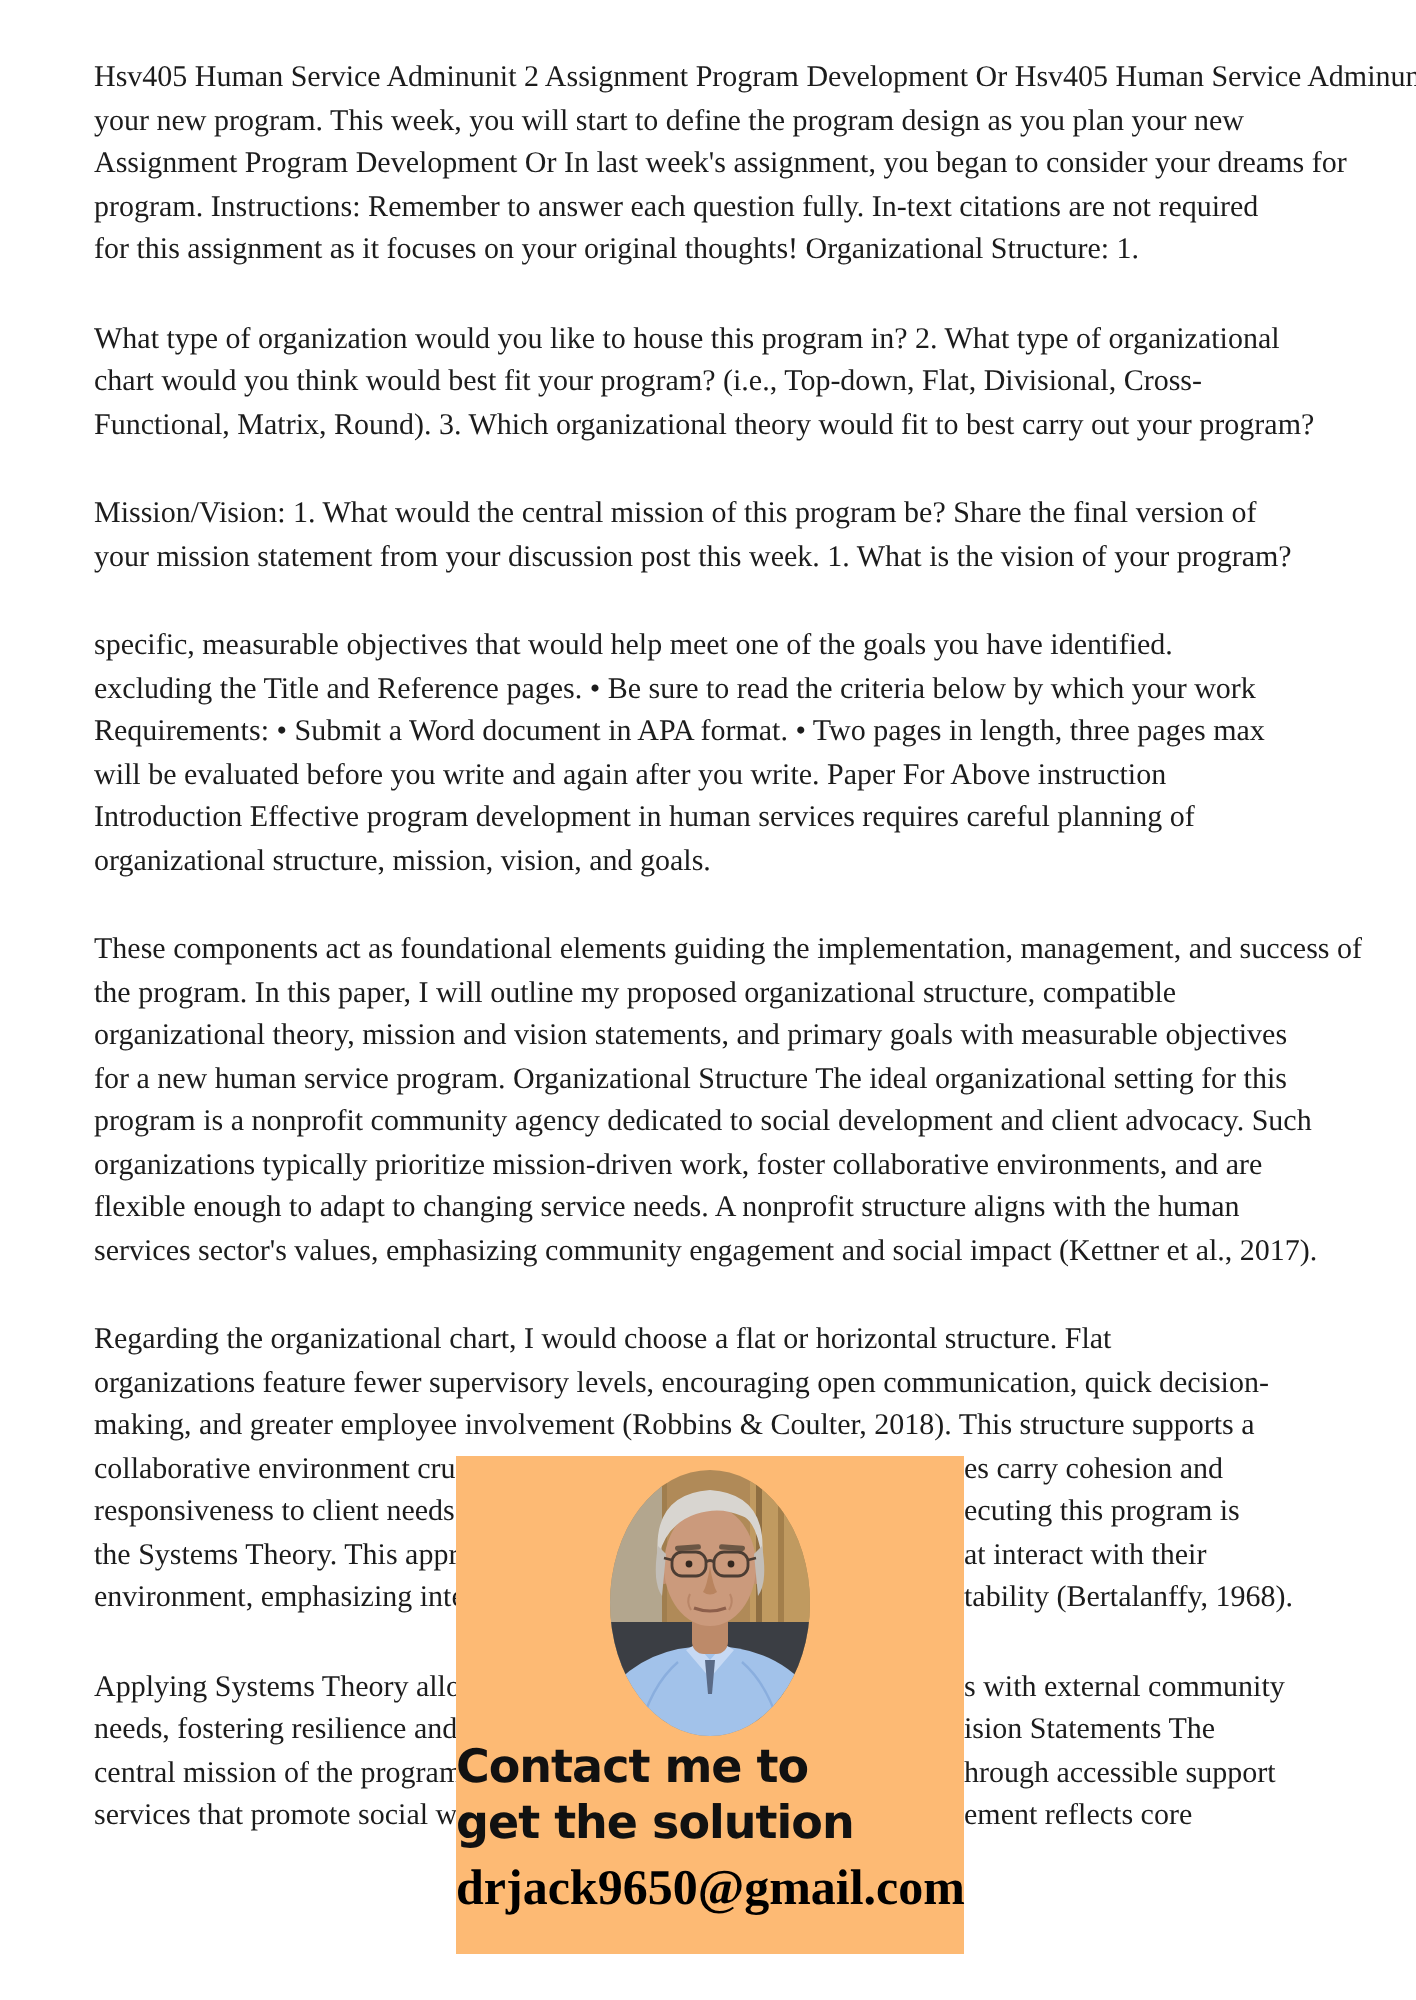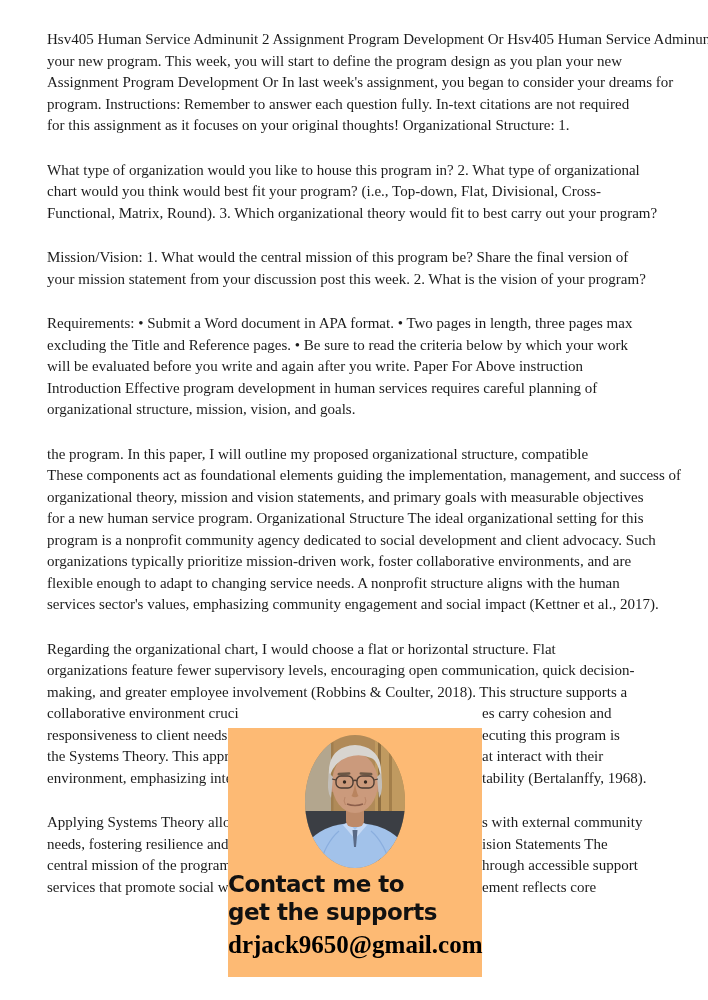--- a/index.html
+++ b/index.html
@@ -65,34 +65,35 @@
   </div>
 
   <div class="para">
     <div class="line">What type of organization would you like to house this program in? 2. What type of organizational</div>
     <div class="line">chart would you think would best fit your program? (i.e., Top-down, Flat, Divisional, Cross-</div>
     <div class="line">Functional, Matrix, Round). 3. Which organizational theory would fit to best carry out your program?</div>
   </div>
 
   <div class="para">
     <div class="line">Mission/Vision: 1. What would the central mission of this program be? Share the final version of</div>
-    <div class="line">your mission statement from your discussion post this week. 2. What is the vision of your program?</div>
+    <div class="line">your mission statement from your discussion post this week. 1. What is the vision of your program?</div>
   </div>
 
   <div class="para">
+    <div class="line">specific, measurable objectives that would help meet one of the goals you have identified.</div>
+    <div class="line">excluding the Title and Reference pages. • Be sure to read the criteria below by which your work</div>
     <div class="line">Requirements: • Submit a Word document in APA format. • Two pages in length, three pages max</div>
-    <div class="line">excluding the Title and Reference pages. • Be sure to read the criteria below by which your work</div>
     <div class="line">will be evaluated before you write and again after you write. Paper For Above instruction</div>
     <div class="line">Introduction Effective program development in human services requires careful planning of</div>
     <div class="line">organizational structure, mission, vision, and goals.</div>
   </div>
 
   <div class="para">
+    <div class="line">These components act as foundational elements guiding the implementation, management, and success of</div>
     <div class="line">the program. In this paper, I will outline my proposed organizational structure, compatible</div>
-    <div class="line">These components act as foundational elements guiding the implementation, management, and success of</div>
     <div class="line">organizational theory, mission and vision statements, and primary goals with measurable objectives</div>
     <div class="line">for a new human service program. Organizational Structure The ideal organizational setting for this</div>
     <div class="line">program is a nonprofit community agency dedicated to social development and client advocacy. Such</div>
     <div class="line">organizations typically prioritize mission-driven work, foster collaborative environments, and are</div>
     <div class="line">flexible enough to adapt to changing service needs. A nonprofit structure aligns with the human</div>
     <div class="line">services sector's values, emphasizing community engagement and social impact (Kettner et al., 2017).</div>
   </div>
 
   <div class="para">
     <div class="line">Regarding the organizational chart, I would choose a flat or horizontal structure. Flat</div>
@@ -173,16 +174,16 @@
         <circle cx="39.5" cy="47" r="1.7" fill="#33271f"></circle>
         <circle cx="60.5" cy="47" r="1.7" fill="#33271f"></circle>
         <path d="M50,48 Q48.5,58 46.5,61 Q50,63.5 53.5,61 Q51.5,58 50,48" fill="#b9845f"></path>
         <path d="M42,69 Q50,72 58,69" stroke="#8d5f4b" stroke-width="1.6" fill="none"></path>
         <path d="M40,62 Q38,66 40.5,70 M60,62 Q62,66 59.5,70" stroke="#b07e5f" stroke-width="1" fill="none" opacity="0.7"></path>
       </g>
     </svg>
   </div>
   <div class="headline">
     <div>Contact me to</div>
-    <div>get the supports</div>
+    <div>get the solution</div>
   </div>
   <div class="email">drjack9650@gmail.com</div>
 </div>
 
 </body></html>

